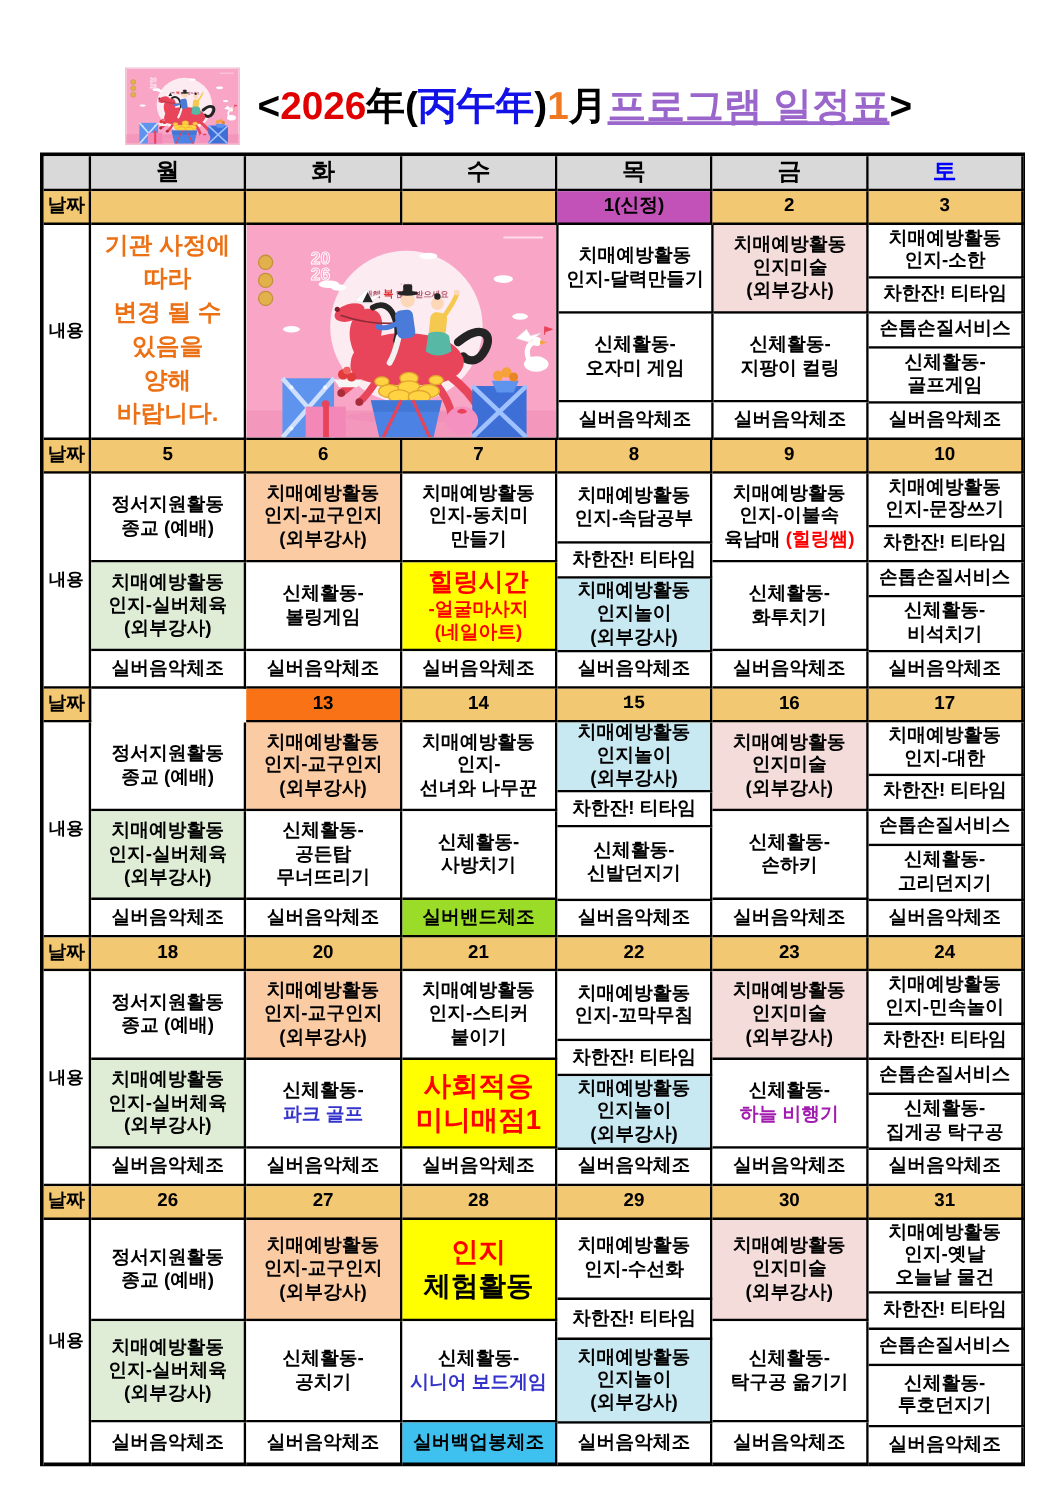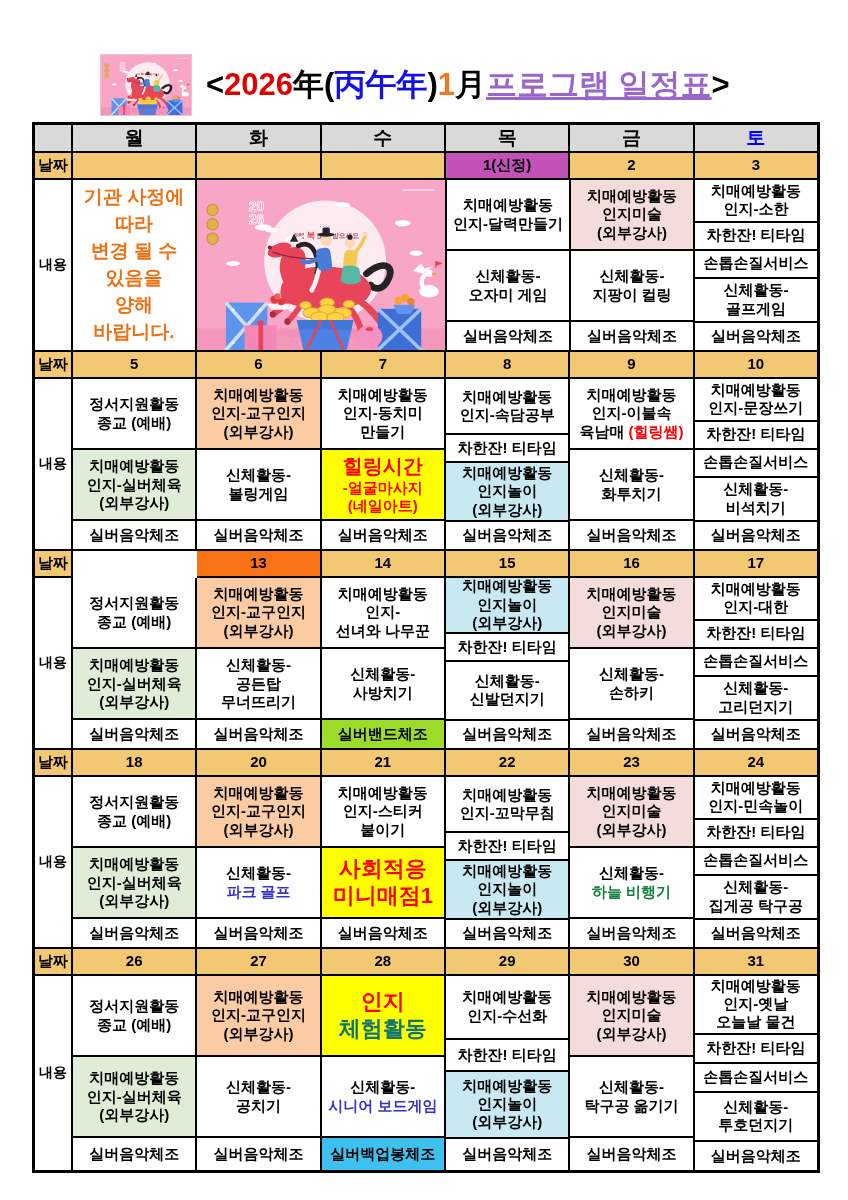--- a/index.html
+++ b/index.html
@@ -375,21 +375,21 @@
         </div>
         <div class="cell daycell" style="background: rgb(243, 200, 115); flex: 1 1 0px; margin-top: 28px;">
           <div class="line"><span>12</span></div>
         </div>
         <div class="cell daycell" style="background: #f97316; flex: 1 1 0px;">
           <div class="line"><span>13</span></div>
         </div>
         <div class="cell daycell" style="background: rgb(243, 200, 115); flex: 1 1 0px;">
           <div class="line"><span>14</span></div>
         </div>
-        <div class="cell daycell" style="background: rgb(243, 200, 115); flex: 1 1 0px;">
+        <div class="cell daycell" style="background: rgb(243, 200, 115); flex: 1 1 0px; font-family: Liberation Mono, monospace;">
           <div class="line"><span>15</span></div>
         </div>
         <div class="cell daycell" style="background: rgb(243, 200, 115); flex: 1 1 0px;">
           <div class="line"><span>16</span></div>
         </div>
         <div class="cell daycell" style="background: rgb(243, 200, 115); flex: 1 1 0px;">
           <div class="line"><span>17</span></div>
         </div>
       </div>
       <div class="row crow" style="height: 172px;">
@@ -577,21 +577,21 @@
           </div>
         </div>
         <div class="content-col">
           <div class="cell" style="background: rgb(243, 220, 218); flex: 70 1 0px;">
             <div class="line"><span>치매예방활동</span></div>
             <div class="line"><span>인지미술</span></div>
             <div class="line"><span>(외부강사)</span></div>
           </div>
           <div class="cell" style="background: rgb(255, 255, 255); flex: 70 1 0px;">
             <div class="line"><span>신체활동-</span></div>
-            <div class="line"><span style="color: #15803d;">하늘 비행기</span></div>
+            <div class="line"><span style="color: #a21caf;">하늘 비행기</span></div>
           </div>
           <div class="cell" style="background: rgb(255, 255, 255); flex: 28 1 0px;">
             <div class="line"><span>실버음악체조</span></div>
           </div>
         </div>
         <div class="content-col">
           <div class="cell" style="background: rgb(255, 255, 255); flex: 42 1 0px;">
             <div class="line"><span>치매예방활동</span></div>
             <div class="line"><span>인지-민속놀이</span></div>
           </div>
@@ -661,21 +661,21 @@
             <div class="line"><span>신체활동-</span></div>
             <div class="line"><span>공치기</span></div>
           </div>
           <div class="cell" style="background: rgb(255, 255, 255); flex: 28 1 0px;">
             <div class="line"><span>실버음악체조</span></div>
           </div>
         </div>
         <div class="content-col">
           <div class="cell" style="background: rgb(255, 255, 0); flex: 70 1 0px;">
             <div class="line"><span style="color: rgb(255, 0, 0); font-size: 22px;">인지</span></div>
-            <div class="line"><span style="color: #0f766e; font-size: 22px; margin-top: 24px;">체험활동</span></div>
+            <div class="line"><span style="color: #000000; font-size: 22px; margin-top: 24px;">체험활동</span></div>
           </div>
           <div class="cell" style="background: rgb(255, 255, 255); flex: 70 1 0px;">
             <div class="line"><span>신체활동-</span></div>
             <div class="line"><span style="color: rgb(51, 51, 204);">시니어 보드게임</span></div>
           </div>
           <div class="cell" style="background: rgb(63, 193, 240); flex: 28 1 0px;">
             <div class="line"><span>실버백업봉체조</span></div>
           </div>
         </div>
         <div class="content-col">

